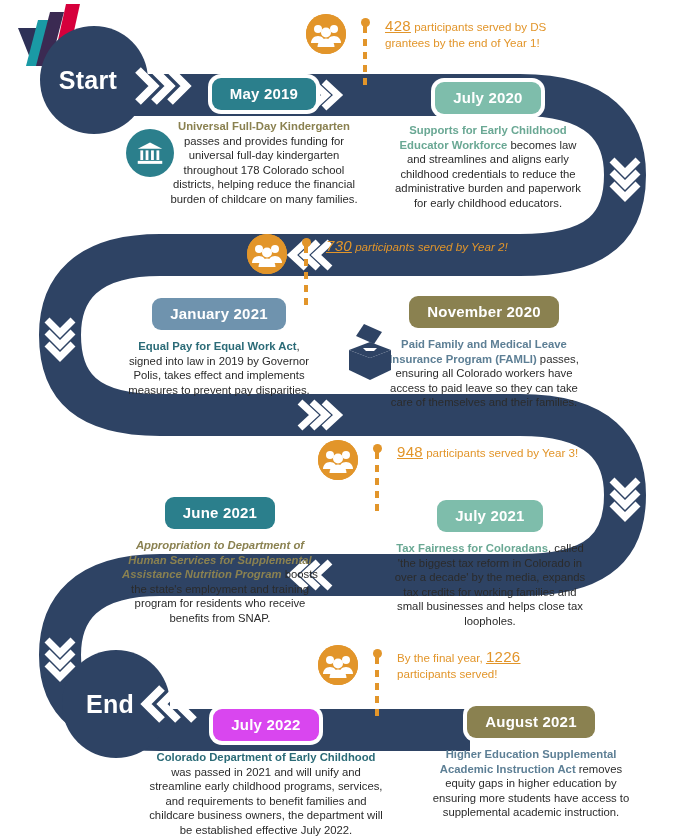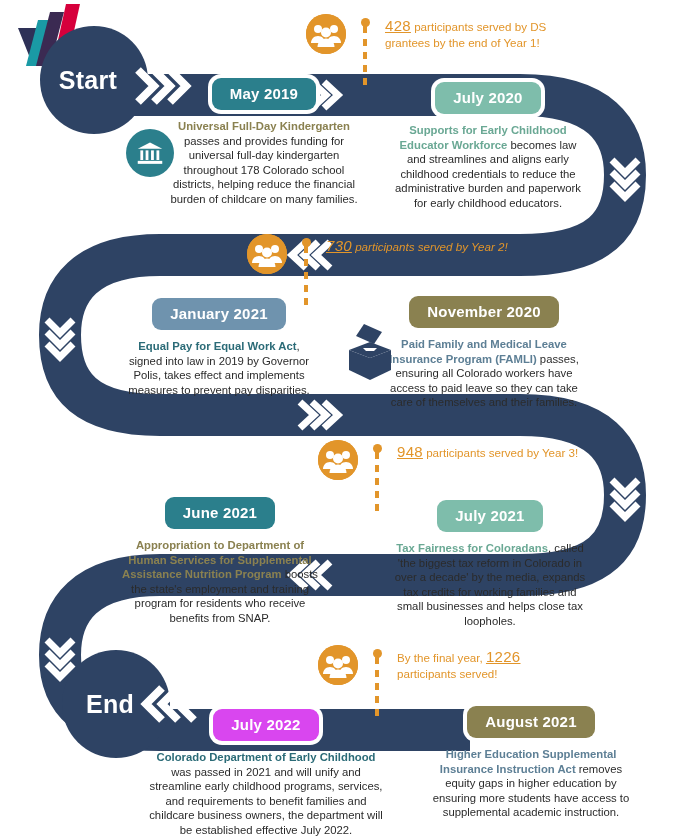--- a/index.html
+++ b/index.html
@@ -315,21 +315,21 @@
       <div class="dashline" style="left:3px; top:12px; height:60px;"></div>
     </div>
     <div class="stat-text">
       <span class="num">948</span><span> participants served by Year 3!</span>
     </div>
   </div>
 
   <div class="milestone" id="m-jun2021" style="left:120px; top:497px; width:200px;">
     <div class="date-pill" style="background:#2b7f8c;">June 2021</div>
     <div class="body-text">
-      <span class="hl" style="color:#8a8150;">Appropriation to Department of Human Services for Supplemental Assistance Nutrition Program</span><span> boosts the state's employment and training program for residents who receive benefits from SNAP.</span>
+      <span class="hl" style="color:#8a8150;font-style:italic;">Appropriation to Department of Human Services for Supplemental Assistance Nutrition Program</span><span> boosts the state's employment and training program for residents who receive benefits from SNAP.</span>
     </div>
   </div>
 
   <div class="milestone" id="m-jul2021" style="left:392px; top:500px; width:196px;">
     <div class="date-pill" style="background:#7ebdab;">July 2021</div>
     <div class="body-text">
       <span class="hl" style="color:#6aa894;">Tax Fairness for Coloradans</span><span>, called 'the biggest tax reform in Colorado in over a decade' by the media, expands tax credits for working families and small businesses and helps close tax loopholes.</span>
     </div>
   </div>
 
@@ -360,17 +360,17 @@
   <div class="milestone" id="m-jul2022" style="left:146px; top:709px; width:240px;">
     <div class="date-pill" style="background:#d946ef;">July 2022</div>
     <div class="body-text">
       <span class="hl" style="color:#2b6b77;">Colorado Department of Early Childhood</span><span> was passed in 2021 and will unify and streamline early childhood programs, services, and requirements to benefit families and childcare business owners, the department will be established effective July 2022.</span>
     </div>
   </div>
 
   <div class="milestone" id="m-aug2021" style="left:428px; top:706px; width:206px;">
     <div class="date-pill" style="background:#8a8150;">August 2021</div>
     <div class="body-text">
-      <span class="hl" style="color:#5d7f95;">Higher Education Supplemental Insurance Instruction Act</span><span> removes equity gaps in higher education by ensuring more students have access to supplemental academic instruction.</span>
+      <span class="hl" style="color:#5d7f95;">Higher Education Supplemental Academic Instruction Act</span><span> removes equity gaps in higher education by ensuring more students have access to supplemental academic instruction.</span>
     </div>
   </div>
 
 </div>
 
 </body></html>

